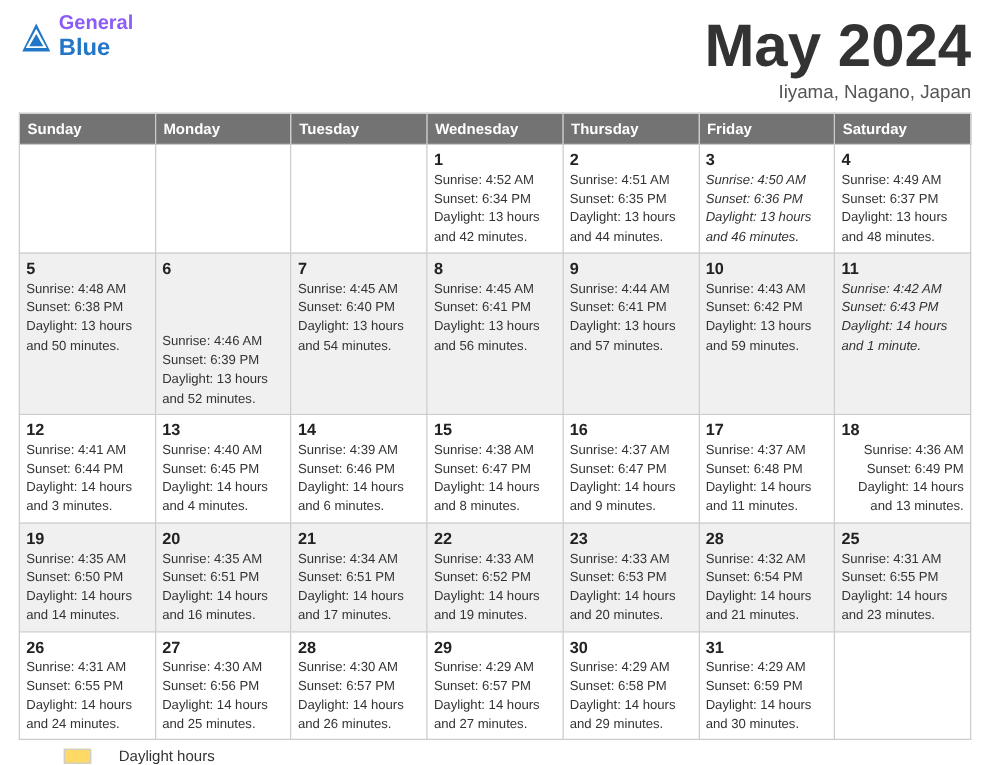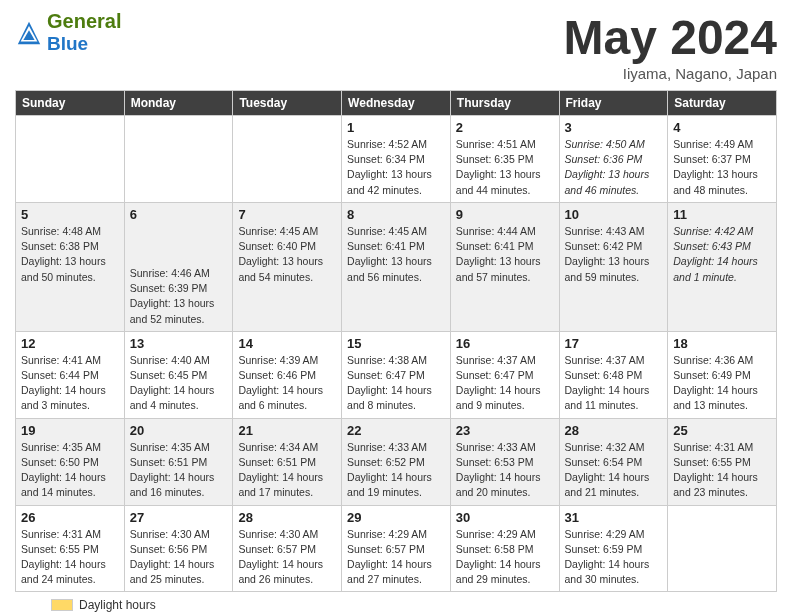--- a/index.html
+++ b/index.html
@@ -45,21 +45,21 @@
       color: #555;
     }
     .calendar {
       flex: 1;
       border-collapse: collapse;
       width: 100%;
       table-layout: fixed;
       font-size: 10.5px;
     }
     .calendar th {
-      background-color: #404040;
+      background-color: #737373;
       color: #fff;
       text-align: left;
       padding: 5px 6px;
       font-size: 12px;
       border: 1px solid #ccc;
     }
     .calendar td {
       border: 1px solid #ccc;
       vertical-align: top;
       padding: 4px 5px;
@@ -78,21 +78,21 @@
       display: block;
       margin-bottom: 2px;
     }
     .day-info {
       line-height: 1.45;
       color: #333;
     }
     .footer {
       display: flex;
       align-items: center;
-      gap: 6px;
+      gap: 22px;
       margin-top: 6px;
       font-size: 12px;
       color: #333;
       padding-left: 36px;
     }
     .daylight-swatch {
       width: 22px;
       height: 12px;
       background: #ffd966;
       border: 1px solid #ccc;
@@ -104,21 +104,21 @@
 
 <div class="page">
   <div class="header">
     <div class="logo">
       <svg class="logo-icon" viewBox="0 0 40 40">
         <polygon points="20,4 36,36 4,36" fill="#2176c7"></polygon>
         <polygon points="20,10 32,32 8,32" fill="#fff"></polygon>
         <polygon points="20,16 28,30 12,30" fill="#2176c7"></polygon>
       </svg>
       <div>
-        <div style="font-size:20px;font-weight:bold;color:#4d7c0f;">General</div>
+        <div style="font-size:16px;font-weight:bold;color:#8b5cf6;">General</div>
         <div style="font-size:19px;font-weight:bold;color:#2176c7;">Blue</div>
       </div>
     </div>
     <div class="title-block">
       <div class="main-title">May 2024</div>
       <div class="subtitle">Iiyama, Nagano, Japan</div>
     </div>
   </div>
 
   <table class="calendar">
@@ -256,21 +256,21 @@
           </td>
           <td>
             <span class="day-num">17</span>
             <div class="day-info" style="white-space: pre-line;">Sunrise: 4:37 AM
 Sunset: 6:48 PM
 Daylight: 14 hours
 and 11 minutes.</div>
           </td>
           <td>
             <span class="day-num">18</span>
-            <div class="day-info" style="white-space: pre-line;">Sunrise: 4:36 AM
+            <div class="day-info" style="white-space: pre-line; text-align: right;">Sunrise: 4:36 AM
 Sunset: 6:49 PM
 Daylight: 14 hours
 and 13 minutes.</div>
           </td>
         </tr>
         <tr>
           <td class="shaded">
             <span class="day-num">19</span>
             <div class="day-info" style="white-space: pre-line;">Sunrise: 4:35 AM
 Sunset: 6:50 PM

